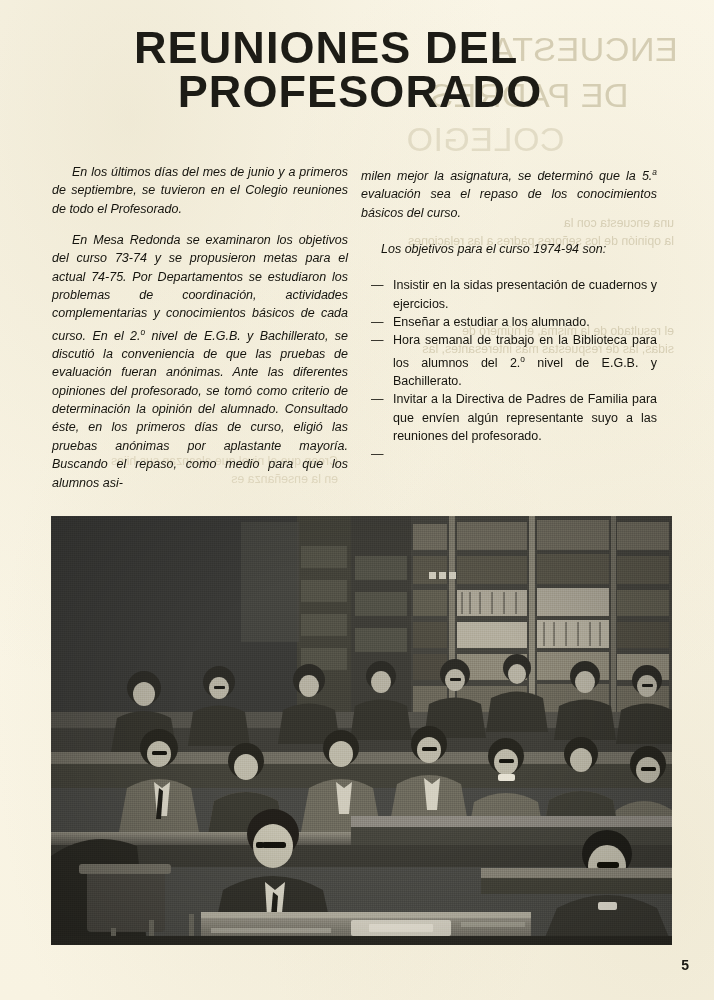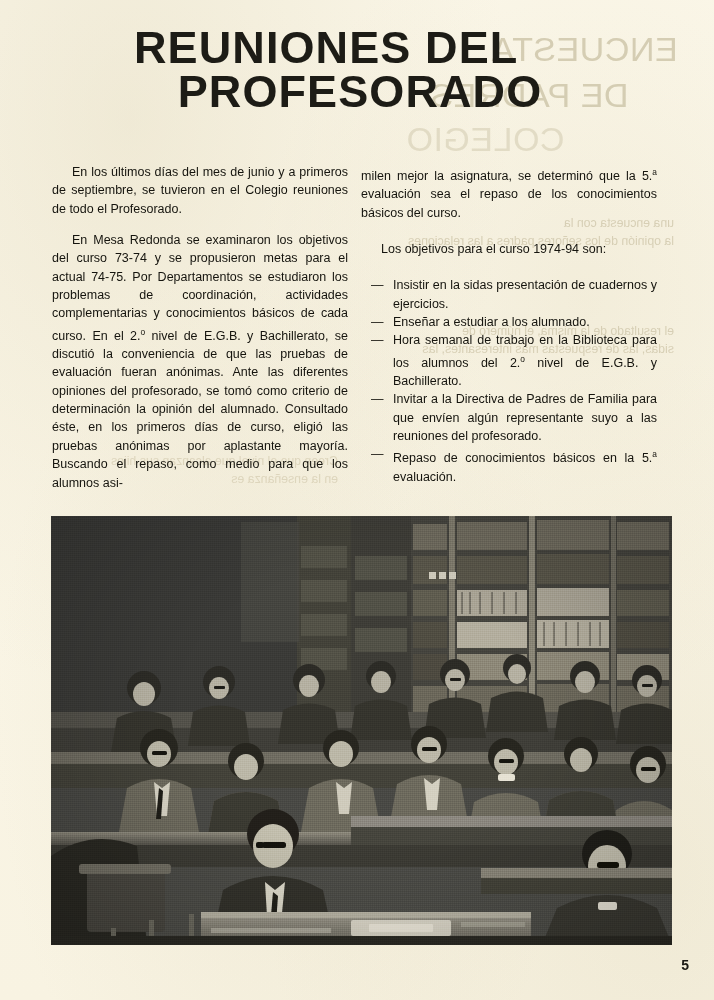--- a/index.html
+++ b/index.html
@@ -93,20 +93,21 @@
     line-height: 18.35px;
     text-align: justify;
     color: #15140e;
   }
   .col.right { margin-left: 13px; }
   .col p {
     margin: 0;
     text-indent: 20px;
     text-align: justify;
     text-justify: inter-word;
+    font-style: italic;
   }
   .col p.noindent { text-indent: 0; }
   .col p + p { margin-top: 13px; }
   .spacer { height: 18px; }
 
   ul.objectives {
     list-style: none;
     margin: 0;
     padding: 0;
   }
@@ -219,21 +220,20 @@
         <li>
           <span class="dash">—</span>
           <span>Hora semanal de trabajo en la Biblioteca para los alumnos del 2.<span class="sup">o</span> nivel de E.G.B. y Bachillerato.</span>
         </li>
         <li>
           <span class="dash">—</span>
           <span>Invitar a la Directiva de Padres de Familia para que envíen algún representante suyo a las reuniones del profesorado.</span>
         </li>
         <li>
           <span class="dash">—</span>
-          <span>Repaso de conocimientos básicos en la 5.<span class="sup">a</span> evaluación.</span>
         </li>
       </ul>
     </div>
 
     <div class="clear"></div>
   </div>
 
   <div class="photo-wrap">
     <div class="photo">
       <svg viewBox="0 0 621 429" preserveAspectRatio="none" aria-hidden="true">

